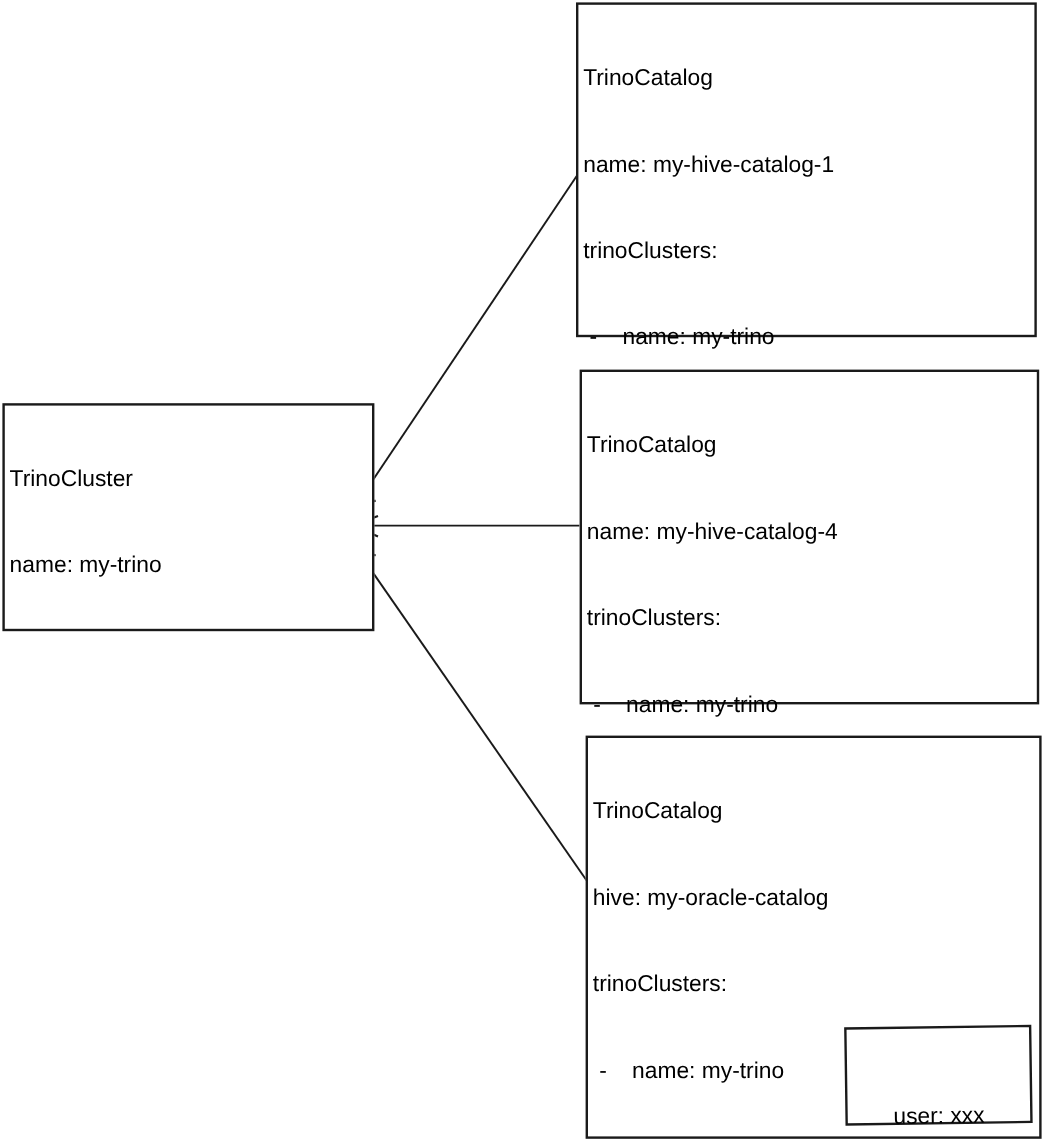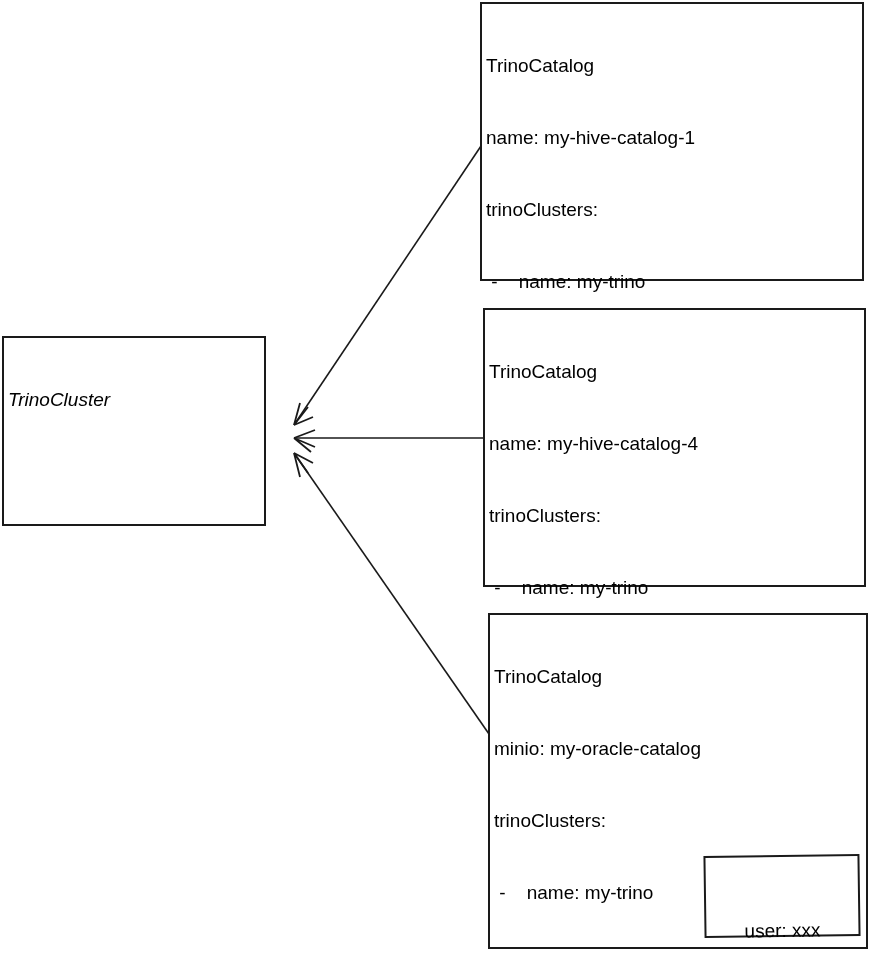--- a/index.html
+++ b/index.html
@@ -40,23 +40,22 @@
     white-space: pre;
     font-family: "Liberation Sans", sans-serif;
   }
   .node-line {
     white-space: pre;
     display: block;
   }
   #cluster-node {
     left: 2px;
     top: 336px;
-    width: 264px;
+    width: 310px;
     height: 190px;
-    font-style: italic;
   }
   #catalog-node-1 {
     left: 480px;
     top: 2px;
     width: 384px;
     height: 279px;
   }
   #catalog-node-2 {
     left: 483px;
     top: 308px;
@@ -108,20 +107,21 @@
 
     <g>
       <line x1="759" y1="818" x2="784" y2="855" stroke="#1a1a1a" stroke-width="1.6"></line>
       <path d="M 784 855 L 768 838 M 784 855 L 763 846" stroke="#1a1a1a" stroke-width="1.8" fill="none"></path>
     </g>
   </svg>
 
   <div class="node" id="cluster-node">
     <div class="node-text">
       <span class="node-line">TrinoCluster</span>
+      <span class="node-line">name: my-trino</span>
     </div>
   </div>
 
   <div class="node" id="catalog-node-1">
     <div class="node-text">
       <span class="node-line">TrinoCatalog</span>
       <span class="node-line">name: my-hive-catalog-1</span>
       <span class="node-line">trinoClusters:</span>
       <span class="node-line"> -    name: my-trino</span>
       <span class="node-line">hive:</span>
@@ -141,21 +141,21 @@
       <span class="node-line">hive:</span>
       <span class="node-line">   hdfs:</span>
       <span class="node-line">      # TBD</span>
       <span class="node-line">   metastore: # whatever</span>
     </div>
   </div>
 
   <div class="node" id="catalog-node-3">
     <div class="node-text">
       <span class="node-line">TrinoCatalog</span>
-      <span class="node-line">minio: my-oracle-catalog</span>
+      <span class="node-line">hive: my-oracle-catalog</span>
       <span class="node-line">trinoClusters:</span>
       <span class="node-line"> -    name: my-trino</span>
       <span class="node-line">oracle:</span>
       
       
     </div>
 
     <div class="node" id="secret-node" style="left:214px; top:240px;">
       <div class="node-text">
         <span class="node-line">user: xxx</span>

